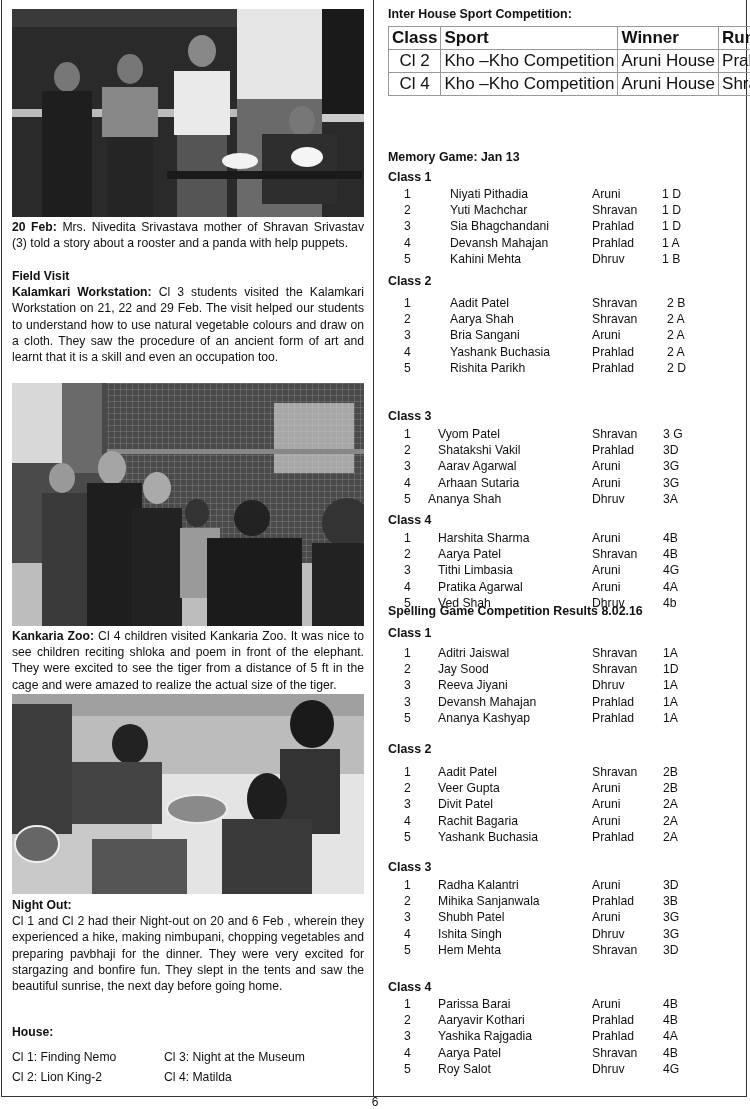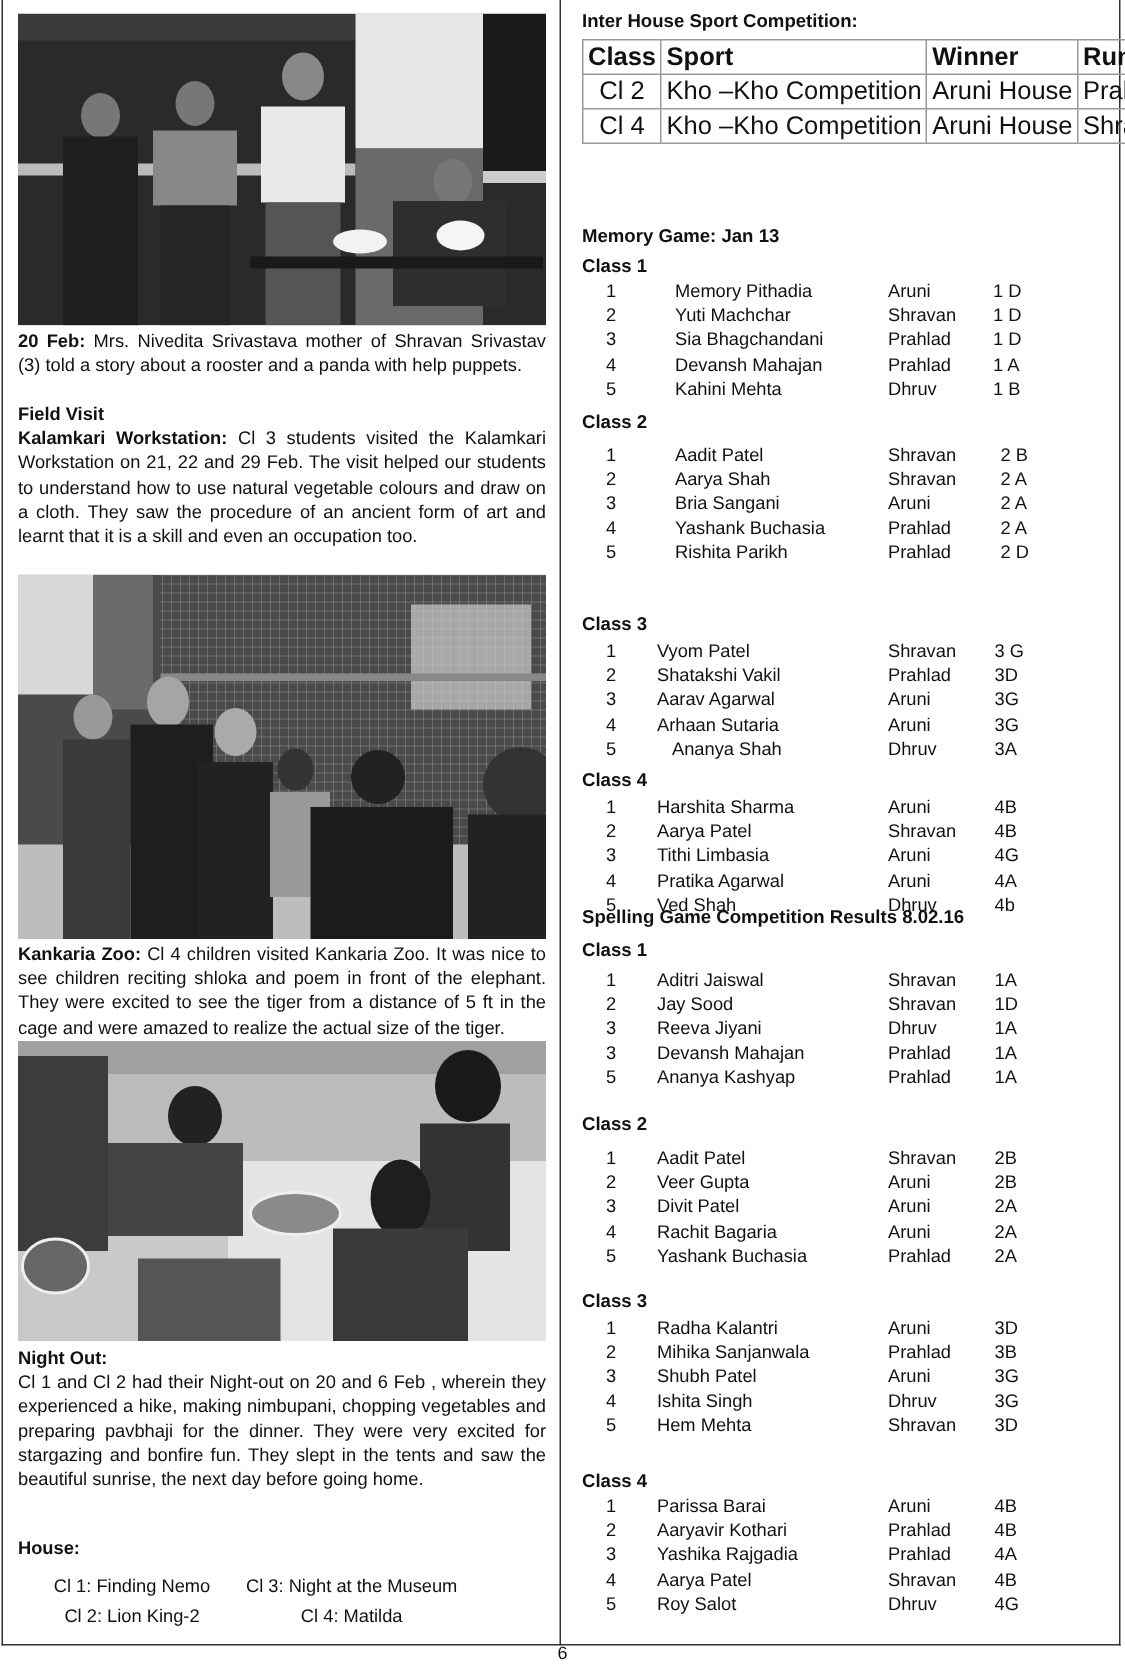--- a/index.html
+++ b/index.html
@@ -10,21 +10,21 @@
   .col-divider { position:absolute; left:373px; top:0; width:1px; height:1097px; background:#333; }
   .page-number { position:absolute; left:0; width:750px; top:1095px; text-align:center;
                  font-size:12px; line-height:14px; }
   .photo { position:absolute; left:12px; width:352px; overflow:hidden; }
   .photo svg { display:block; }
   .para { position:absolute; left:12px; width:352px; font-size:12.2px; line-height:16.2px;
           text-align:justify; }
   .para b { font-weight:bold; }
   .heading { font-weight:bold; }
   .movies-grid { position:absolute; left:12px; width:352px; font-size:12.2px; line-height:20px; }
-  .movies-grid .mcol { display:inline-block; vertical-align:top;text-align:center; }
+  .movies-grid .mcol { display:inline-block; vertical-align:top; }
 
   
   .right-title { position:absolute; left:388px; font-weight:bold; font-size:12.4px; }
   table.sport { position:absolute; left:388px; top:26px; border-collapse:collapse;
                 font-size:17px;padding-left:44px; }
   table.sport td, table.sport th { border:1px solid #999; padding:0 3px; height:22px;
                 font-weight:normal; text-align:left; white-space:nowrap; }
   table.sport th { font-weight:bold; }
   table.sport td.cls { text-align:center; }
   .class-head { position:absolute; left:388px; font-weight:bold; font-size:12.4px; }
@@ -167,21 +167,21 @@
 </tbody>
   </table>
 
 <div class="right-title" style="top:150px;">Memory Game:  Jan 13</div>
 
 <div id="memory-container">
     <div class="class-head" style="top: 170px;">Class 1</div>
     <div class="rows" style="top: 186px;">
       <div class="row">
         <span style="left: 16px;">1</span>
-        <span style="left: 62px;">Memory Pithadia</span>
+        <span style="left: 62px;">Niyati Pithadia</span>
         <span style="left: 204px;">Aruni</span>
         <span style="left: 274px;">1 D</span>
       </div>
       <div class="row">
         <span style="left: 16px;">2</span>
         <span style="left: 62px;">Yuti Machchar</span>
         <span style="left: 204px;">Shravan</span>
         <span style="left: 274px;">1 D</span>
       </div>
       <div class="row">
@@ -257,21 +257,21 @@
         <span style="left: 275px;">3G</span>
       </div>
       <div class="row">
         <span style="left: 16px;">4</span>
         <span style="left: 50px;">Arhaan Sutaria</span>
         <span style="left: 204px;">Aruni</span>
         <span style="left: 275px;">3G</span>
       </div>
       <div class="row">
         <span style="left: 16px;">5</span>
-        <span style="left: 60px;">Ananya Shah</span>
+        <span style="left: 40px;">Ananya Shah</span>
         <span style="left: 204px;">Dhruv</span>
         <span style="left: 275px;">3A</span>
       </div>
     </div>
     <div class="class-head" style="top: 513px;">Class 4</div>
     <div class="rows" style="top: 530px;">
       <div class="row">
         <span style="left: 16px;">1</span>
         <span style="left: 50px;">Harshita Sharma</span>
         <span style="left: 204px;">Aruni</span>

